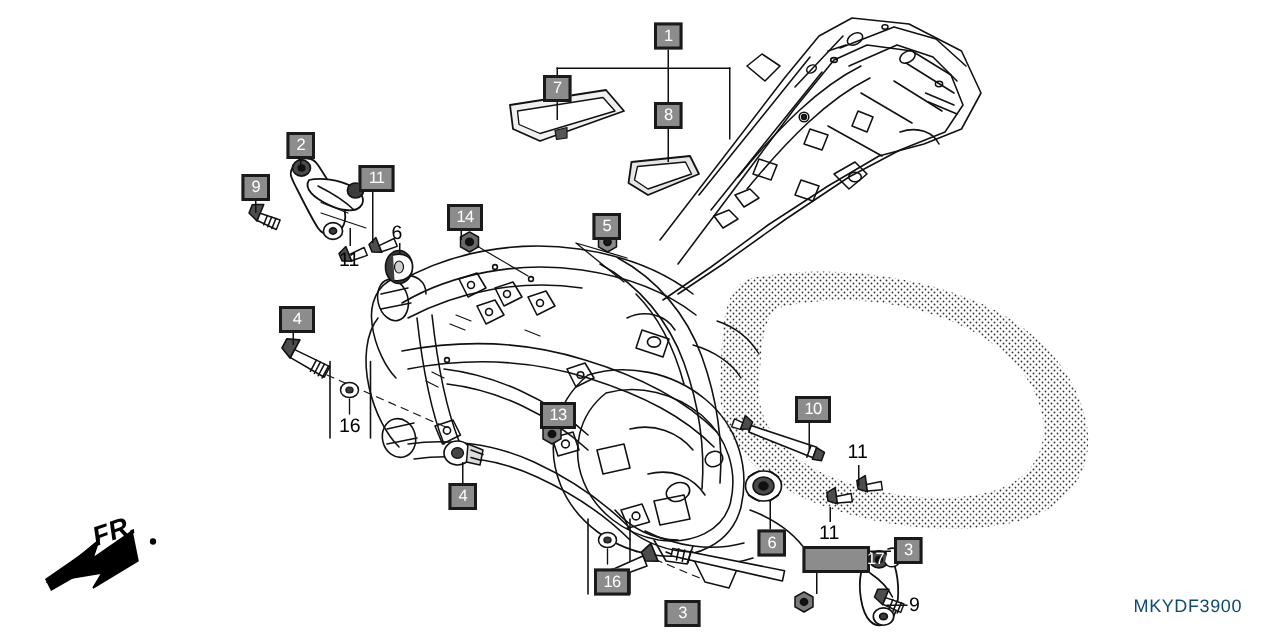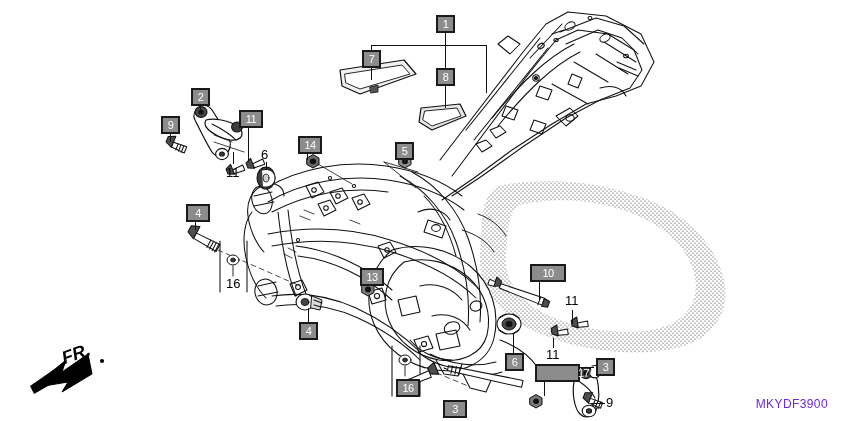--- a/index.html
+++ b/index.html
@@ -58,21 +58,21 @@
     font-size:18px;color:#000;
     letter-spacing:0px;
     transform:rotate(-19deg);
     transform-origin:left top;
     z-index:8;user-select:none;
   }
   
   #code{
     position:absolute;right:14px;bottom:10px;
     font-family:"Liberation Sans", sans-serif;
-    font-size:12px;color:#6d28d9;letter-spacing:0.4px;
+    font-size:12px;color:#0c4a6e;letter-spacing:0.4px;
     z-index:7;user-select:none;
   }
 </style>
 </head>
 <body>
 
 <div id="sheet">
 
   <svg id="art" viewBox="0 0 842 421" xmlns="http://www.w3.org/2000/svg">
     <defs>
@@ -398,21 +398,21 @@
   <div class="callout" style="left:362px;top:50px;">7</div>
   <div class="callout" style="left:436px;top:68px;">8</div>
   <div class="callout" style="left:191px;top:88px;">2</div>
   <div class="callout" style="left:239px;top:110px;width:24px;">11</div>
   <div class="callout" style="left:161px;top:116px;">9</div>
   <div class="callout" style="left:298px;top:136px;width:24px;">14</div>
   <div class="callout" style="left:395px;top:142px;">5</div>
   <div class="plainnum" style="left:261px;top:148px;">6</div>
   <div class="plainnum" style="left:226px;top:166px;">11</div>
   <div class="callout" style="left:186px;top:204px;width:24px;">4</div>
-  <div class="callout" style="left:530px;top:264px;width:36px;">10</div>
+  <div class="callout" style="left:530px;top:264px;width:24px;">10</div>
   <div class="callout" style="left:360px;top:268px;width:24px;">13</div>
   <div class="plainnum" style="left:226px;top:277px;">16</div>
   <div class="plainnum" style="left:565px;top:294px;">11</div>
   <div class="callout" style="left:299px;top:322px;">4</div>
   <div class="plainnum" style="left:546px;top:348px;">11</div>
   <div class="callout" style="left:505px;top:353px;">6</div>
   <div class="callout" style="left:596px;top:358px;">3</div>
   <div class="callout" style="left:535px;top:364px;width:24px;padding-left:41px;">17</div>
   <div class="callout" style="left:396px;top:379px;width:24px;">16</div>
   <div class="callout" style="left:443px;top:400px;width:24px;">3</div>

